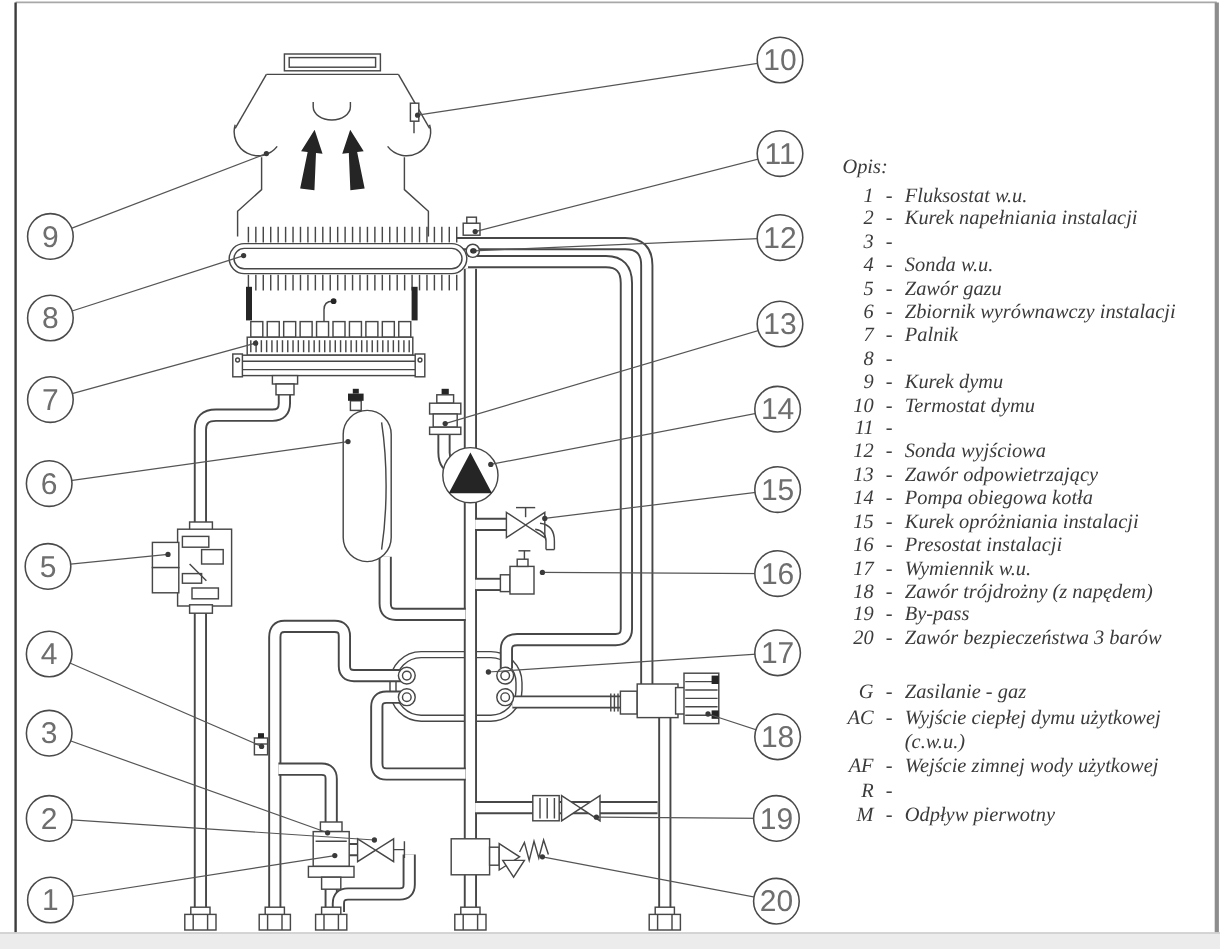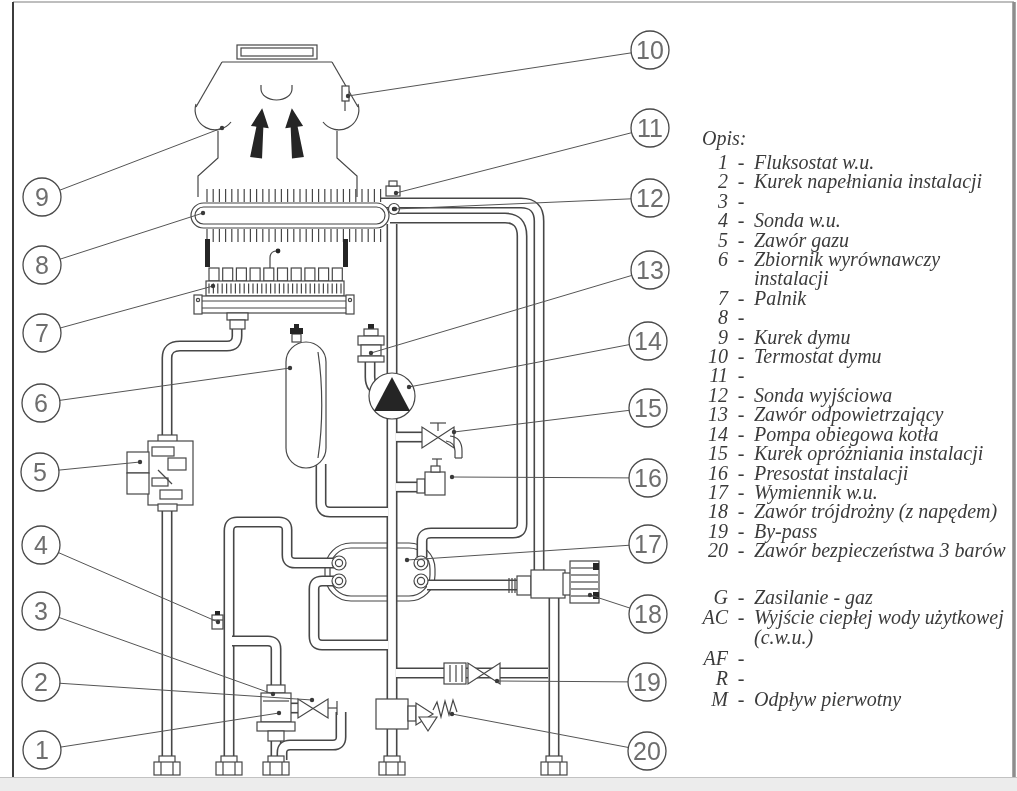--- a/index.html
+++ b/index.html
@@ -10,21 +10,21 @@
   .ln{stroke:#474747;stroke-width:1.2;fill:none;}
   .part{stroke:#474747;stroke-width:1.2;fill:#ffffff;}
   .dark{fill:#252525;stroke:none;}
   .pipe{stroke:#474747;stroke-width:11;fill:none;stroke-linejoin:round;stroke-linecap:butt;}
   .pipe-inner{stroke:#ffffff;stroke-width:7.8;fill:none;stroke-linejoin:round;stroke-linecap:butt;}
   .leader{stroke:#555;stroke-width:1;fill:none;}
   .callout-circle{fill:#ffffff;stroke:#4a4a4a;stroke-width:1.3;}
   .callout-num{fill:#6e6e6e;font-family:"Liberation Sans",sans-serif;font-size:25px;
                text-anchor:middle;}
   .legend{position:absolute;left:700px;top:129px;width:316px;color:#3b3b3b;
-          font-style:italic;font-size:20px;line-height:19.4px;}
+          font-style:italic;font-size:17px;line-height:19.4px;}
   .legend-title{margin:0 0 5px 2px;line-height:19px;}
   .lrow{display:flex;}
   .lnum{width:28px;text-align:right;flex:none;}
   .ldash{width:26px;text-align:center;flex:none;}
   .llabel{flex:1;}
   #legend-letters{margin-top:26px;line-height:20.4px;}
   .page-border-bottom{position:absolute;left:0;top:777px;width:1017px;height:14px;
           background:#ececec;border-top:1px solid #c2c2c2;}
 </style>
 </head>
@@ -621,30 +621,31 @@
       </div>
   <div id="legend-letters">
         <div class="lrow">
           <span class="lnum">G</span>
           <span class="ldash">-</span>
           <span class="llabel">Zasilanie - gaz</span>
         </div>
         <div class="lrow">
           <span class="lnum">AC</span>
           <span class="ldash">-</span>
-          <span class="llabel">Wyjście ciepłej wody użytkowej</span>
+          <span class="llabel">Wyjście ciepłej dymu użytkowej</span>
         </div>
         <div class="lrow">
           <span class="lnum"></span>
           <span class="ldash"></span>
           <span class="llabel">(c.w.u.)</span>
         </div>
         <div class="lrow">
           <span class="lnum">AF</span>
           <span class="ldash">-</span>
+          <span class="llabel">Wejście zimnej wody użytkowej</span>
         </div>
         <div class="lrow">
           <span class="lnum">R</span>
           <span class="ldash">-</span>
         </div>
         <div class="lrow">
           <span class="lnum">M</span>
           <span class="ldash">-</span>
           <span class="llabel">Odpływ pierwotny</span>
         </div>

